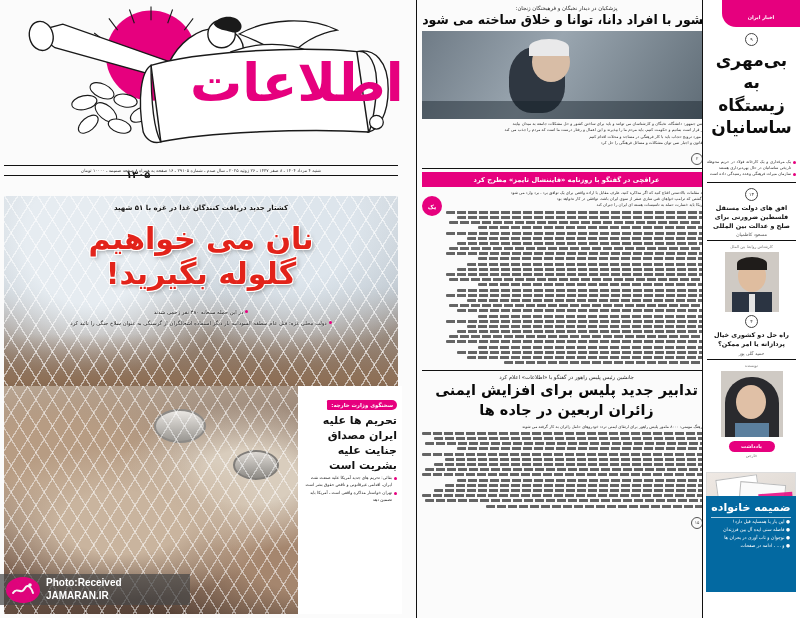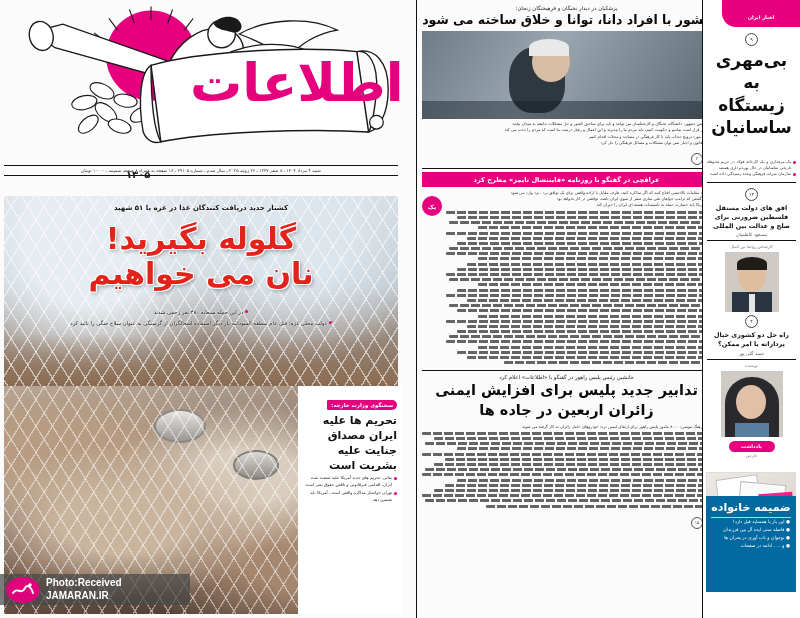--- a/index.html
+++ b/index.html
@@ -159,22 +159,22 @@
 
     <div class="photo-main">
       <div style="position:absolute;inset:0;background:
           radial-gradient(circle at 22% 18%,#e6ecf1 0 18%,rgba(255,255,255,0) 42%),
           radial-gradient(circle at 74% 12%,#dde5ec 0 16%,rgba(255,255,255,0) 40%);"></div>
       <div style="position:absolute;left:0;right:0;bottom:0;height:42%;
           background:linear-gradient(180deg,rgba(150,120,95,0) 0%,#8e7057 45%,#5d4334 100%);"></div>
       <div class="mesh"></div>
       <div class="ph-kicker">کشتار جدید دریافت کنندگان غذا در غزه با ۵۱ شهید</div>
       <div class="ph-h1">
+        <div>نان می خواهیم</div>
         <div>گلوله بگیرید!</div>
-        <div>نان می خواهیم</div>
       </div>
       <div class="ph-bul">
         <div class="bullethead" style="justify-content:center">
           <span class="bdot"></span>
           <span>در این حمله سبعانه ۴۸۰ نفر زخمی شدند</span>
         </div>
         <div class="bullethead" style="justify-content:center;margin-top:2px">
           <span class="bdot"></span>
           <span>دولت محلی غزه: قتل عام منطقه السودانیه بار دیگر استفاده اشغالگران از گرسنگی به عنوان سلاح جنگی را تائید کرد</span>
         </div>

